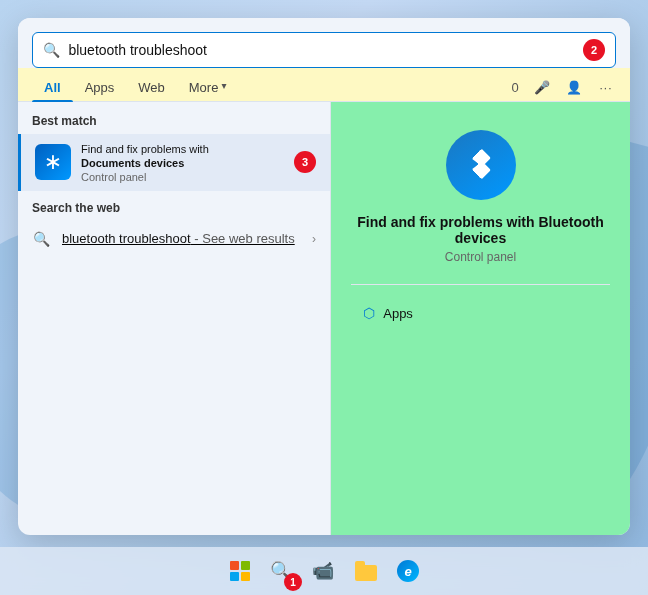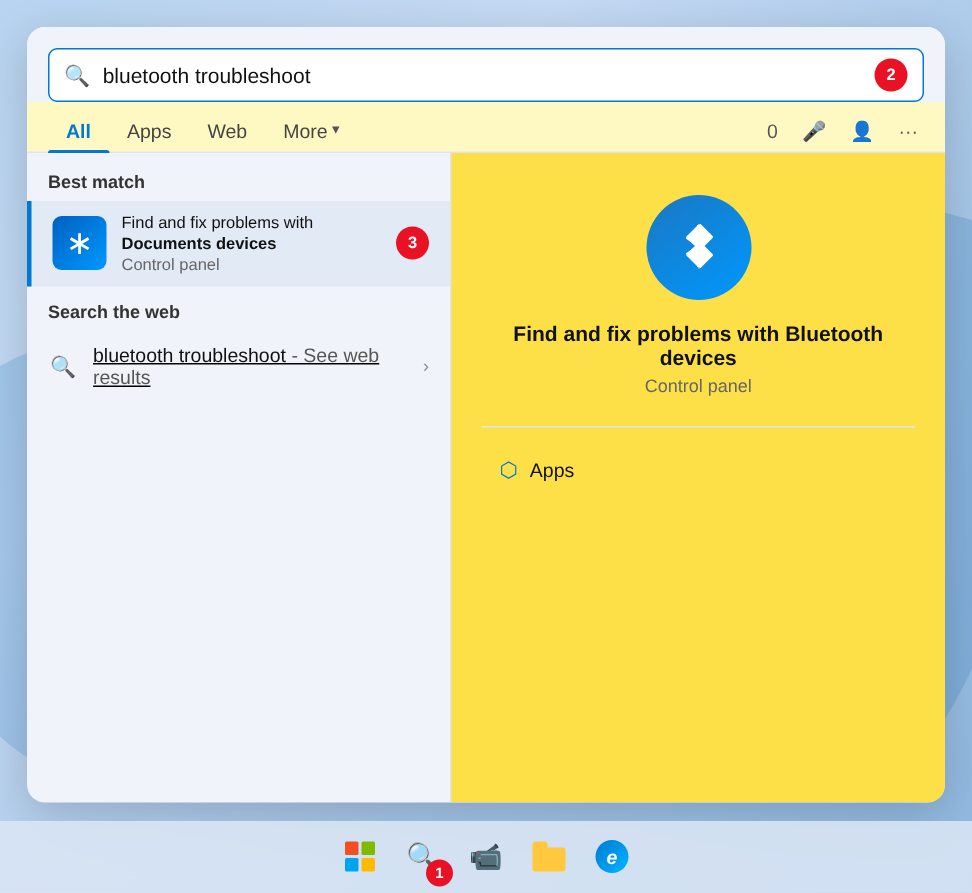--- a/index.html
+++ b/index.html
@@ -130,21 +130,21 @@
 
     
     .main-content {
       display: flex;
       flex: 1;
       overflow: hidden;
     }
 
     
     .left-panel {
-      width: 282px;
+      width: 312px;
       padding: 12px 0;
       overflow-y: auto;
     }
     .section-label {
       font-size: 12px;
       font-weight: 600;
       color: #333;
       padding: 0 14px 6px 14px;
     }
 
@@ -212,21 +212,21 @@
       font-weight: normal;
     }
     .web-item-arrow {
       font-size: 12px;
       color: #888;
     }
 
     
     .right-panel {
       flex: 1;
-      background: #fde047;
+      background: #86efac;
       border-left: 1px solid #dce3ed;
       display: flex;
       flex-direction: column;
       align-items: center;
       padding: 28px 20px 20px 20px;
     }
     .right-panel-icon {
       width: 70px; height: 70px;
       background: linear-gradient(145deg, #1a78c2, #0098ff);
       border-radius: 50%;

